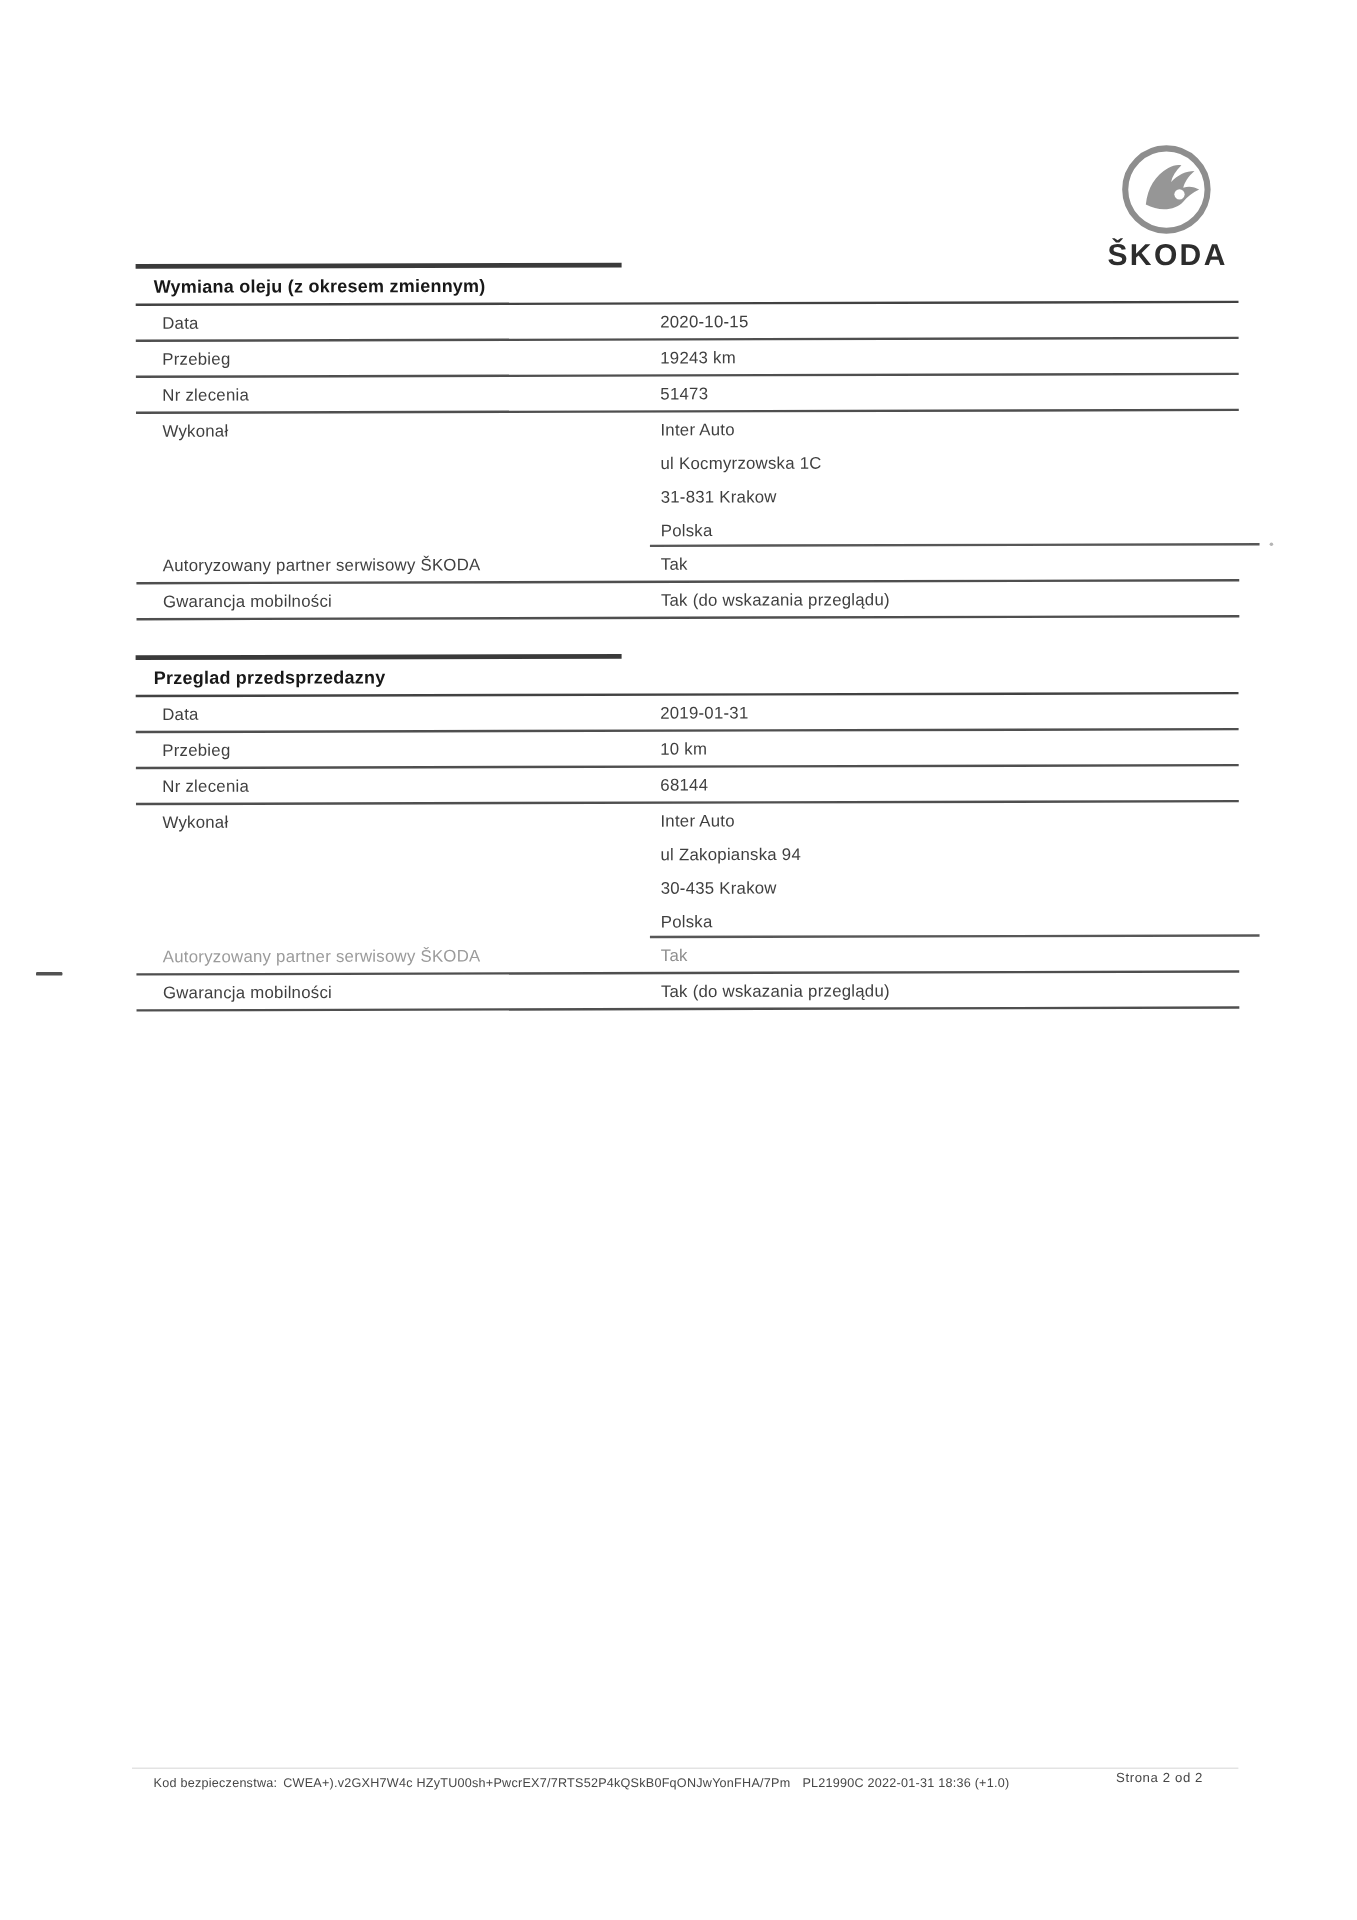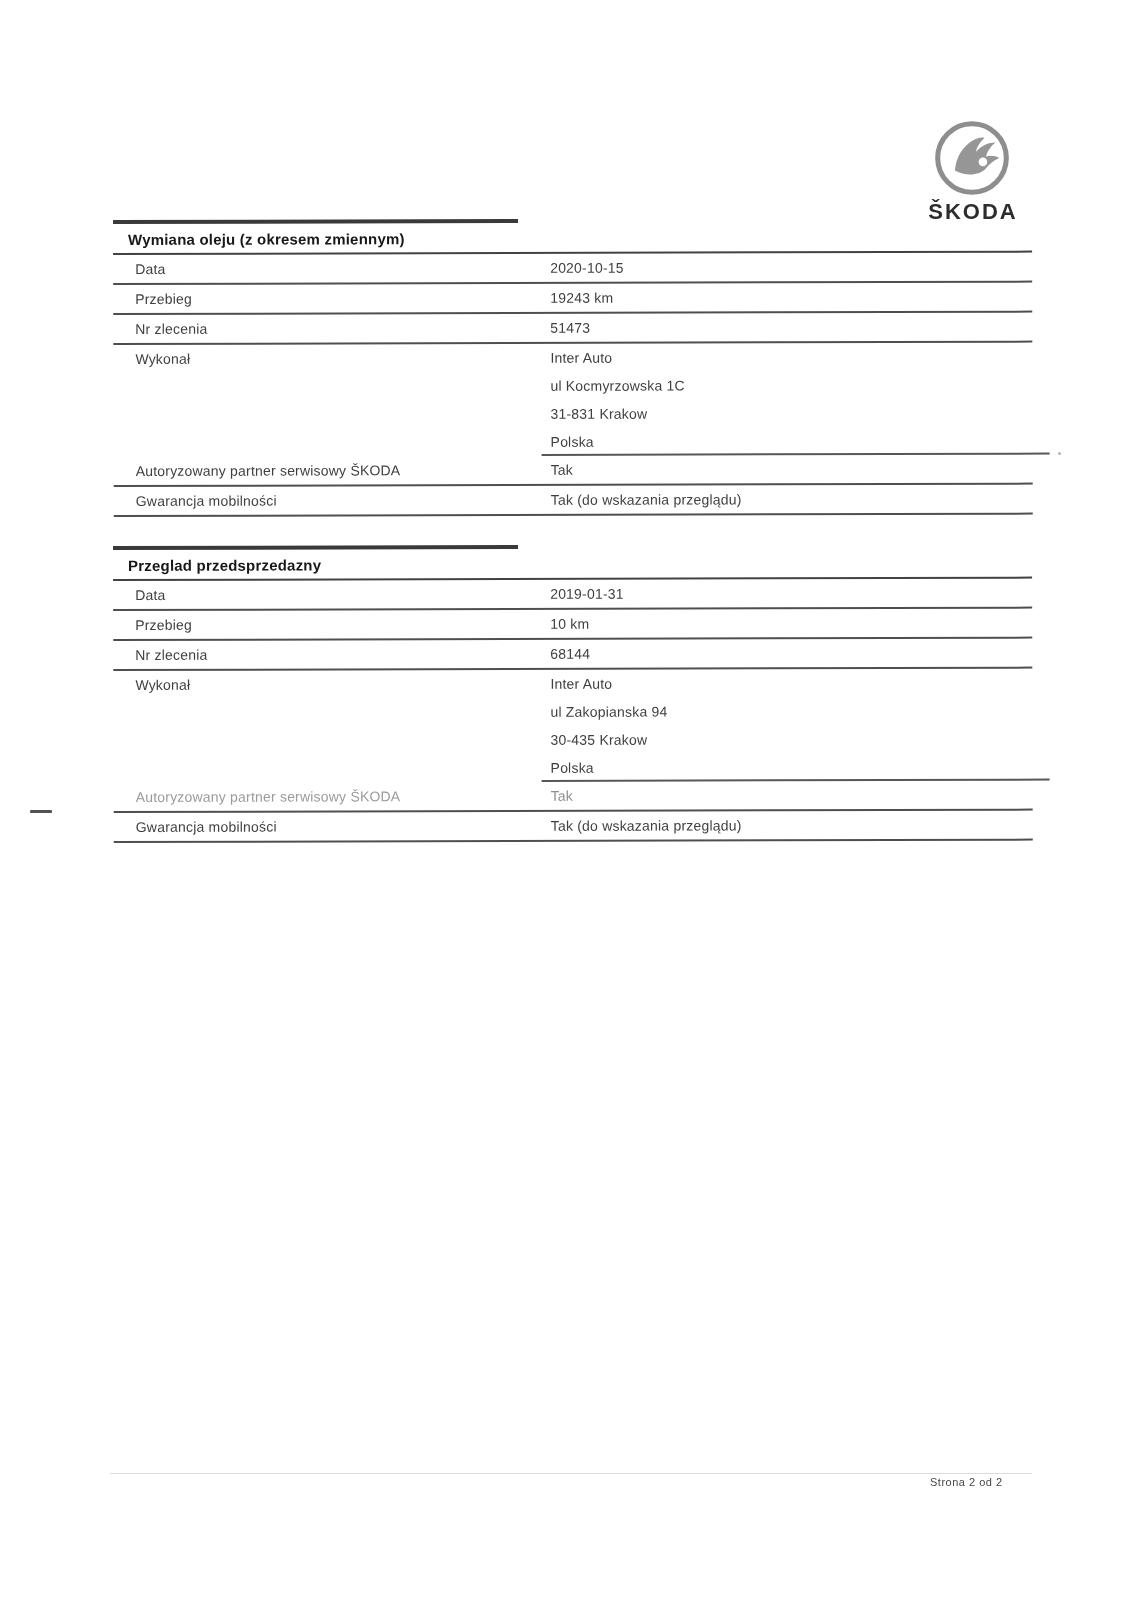--- a/index.html
+++ b/index.html
@@ -9,21 +9,21 @@
     margin:0 auto;
     background:#ffffff;
     font-family:"Liberation Sans", sans-serif;
     color:#3f3f3f;
     overflow:hidden;
   }
   
   .logo-wrap{position:absolute;left:933px;top:119px;width:78px;height:78px;}
   .wordmark{
     position:absolute;left:912px;top:199px;width:122px;
-    text-align:center;font-size:22px;font-weight:700;
+    text-align:center;font-size:25px;font-weight:700;
     letter-spacing:2px;color:#2d2d2d;
   }
   
   .tbl{
     position:absolute;left:113px;width:919px;
     transform:rotate(-0.15deg);
     transform-origin:left top;
   }
   .tbl.t1{top:220px;}
   .tbl.t2{top:546px;}
@@ -158,15 +158,18 @@
     <div class="row">
       <div class="label">Gwarancja mobilności</div>
       <div class="value">Tak (do wskazania przeglądu)</div>
     </div>
   </div>
 
   <div class="margin-mark"></div>
   <div class="speck"></div>
 
   <div class="footer-rule"></div>
+  <div class="footer-left">
+    <span>Kod bezpieczenstwa:</span><span class="code">CWEA+).v2GXH7W4c HZyTU00sh+PwcrEX7/7RTS52P4kQSkB0FqONJwYonFHA/7Pm</span><span class="ref">PL21990C 2022-01-31 18:36 (+1.0)</span>
+  </div>
   <div class="footer-right">Strona 2 od 2</div>
 
 </div>
 
 </body></html>

